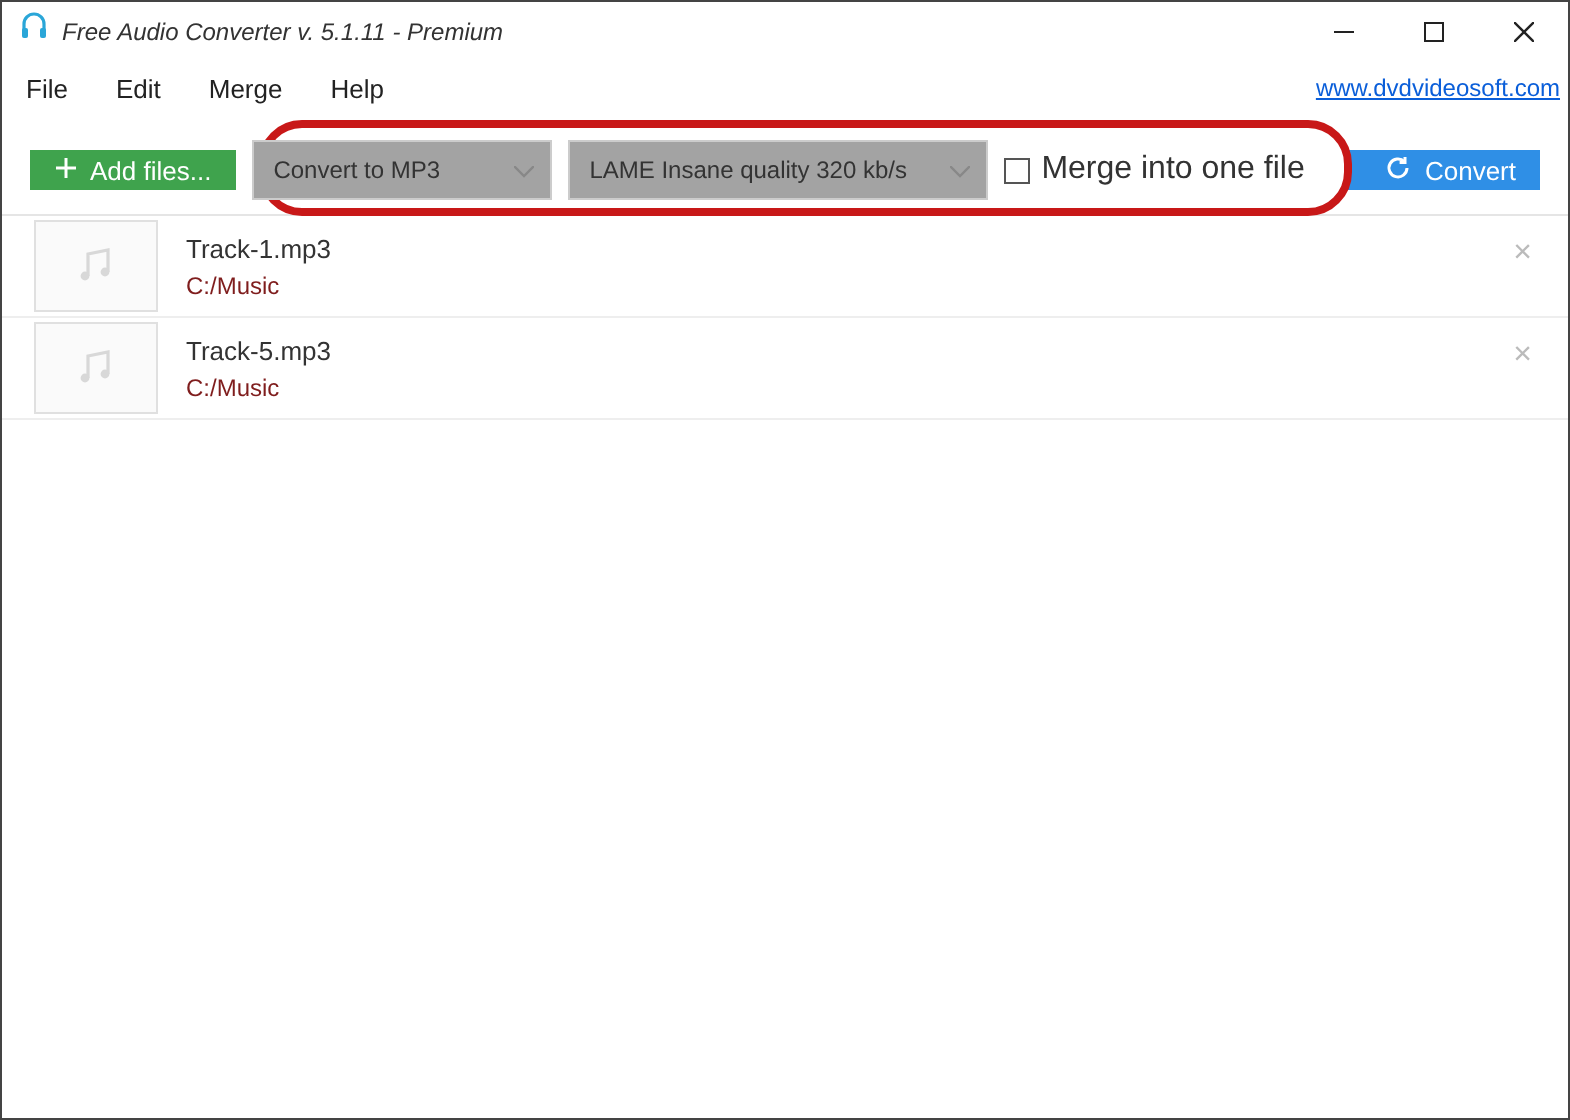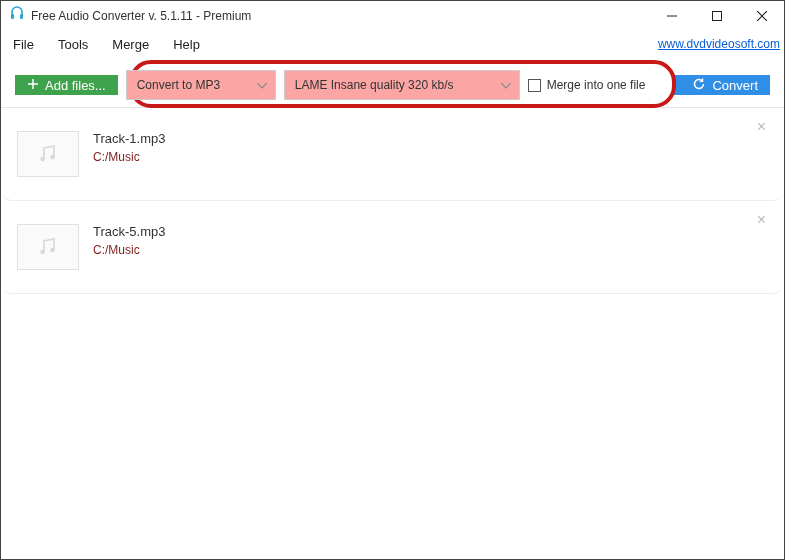--- a/index.html
+++ b/index.html
@@ -1,43 +1,43 @@
 <!DOCTYPE html>
 <html><head>
 <meta charset="utf-8">
 <style>
   * { box-sizing: border-box; margin: 0; padding: 0; font-family: "Segoe UI", Tahoma, sans-serif; }
   body { background: #fff; width: 785px; height: 560px; border: 1px solid #444; overflow: hidden; position: relative; }
 
   .titlebar { height: 30px; display: flex; align-items: center; padding-left: 8px; }
   .titlebar .icon { margin-right: 6px; }
-  .titlebar-title { font-size: 12px; color: #333; flex: 1; }
+  .titlebar-title { font-size: 12px; color: #333; flex: 1; font-style: italic; }
   .win-controls { display: flex; }
   .win-btn { width: 45px; height: 30px; display: flex; align-items: center; justify-content: center; }
   .win-btn svg { pointer-events: none; }
 
   .menubar { height: 26px; display: flex; align-items: center; padding: 0 12px; gap: 24px; position: relative; text-align: right; }
   .menu-item { font-size: 13px; color: #222; }
   .link { position: absolute; right: 4px; font-size: 12px; color: #0a5ed9; text-decoration: underline; }
 
   .toolbar { height: 44px; display: flex; align-items: center; padding: 0 14px; gap: 8px; position: relative; margin-top: 6px; }
   .btn { height: 20px; display: flex; align-items: center; justify-content: center; font-size: 13px; color: #fff; padding: 0 12px; cursor: pointer; }
   .btn-green { background: #3fa34d; }
   .btn-blue  { background: #2f8fe6; padding-left: 19px; }
-  .dropdown { height: 30px; border: 1px solid #ccc; background: #fca5a5; display: flex; align-items: center; padding: 0 10px; font-size: 12px; color: #333; position: relative; }
+  .dropdown { height: 30px; border: 1px solid #ccc; background: #a3a3a3; display: flex; align-items: center; padding: 0 10px; font-size: 12px; color: #333; position: relative; }
   .dropdown .chev { position: absolute; right: 8px; }
   .dd-format  { width: 150px; }
-  .dd-quality { width: 236px; }
-  .merge-box { display: flex; align-items: center; gap: 6px; font-size: 12px; color: #333; }
+  .dd-quality { width: 210px; }
+  .merge-box { display: flex; align-items: center; gap: 6px; font-size: 16px; color: #333; }
   .merge-box .cb { width: 13px; height: 13px; border: 1px solid #555; background: #fff; }
 
   .highlight-ring { position: absolute; left: 128px; top: -3px; width: 547px; height: 48px; border: 4px solid #c81818; border-radius: 22px; pointer-events: none; }
 
   .filelist { border-top: 1px solid #e5e5e5; }
-  .file-row { display: flex; padding: 23px 16px; border-bottom: 1px solid #eee; position: relative; border-radius: 11px; }
+  .file-row { display: flex; align-items: center; padding: 2px 16px; border-bottom: 1px solid #eee; position: relative; }
   .thumb { width: 62px; height: 46px; border: 1px solid #e0e0e0; background: #fafafa; display: flex; align-items: center; justify-content: center; margin-right: 14px; }
   .file-meta { display: flex; flex-direction: column; gap: 4px; }
   .file-name { font-size: 13px; color: #333; }
   .file-path { font-size: 12px; color: #7f1d1d; }
   .row-close { position: absolute; right: 18px; top: 10px; color: #bbb; font-size: 16px; }
 
   .plus-icon { margin-right: 6px; }
   .refresh-icon { margin-right: 6px; }
 </style>
 </head>
@@ -67,21 +67,21 @@
         <svg width="10" height="10">
           <line x1="0" y1="0" x2="10" y2="10" stroke="#222" stroke-width="1.2"></line>
           <line x1="10" y1="0" x2="0" y2="10" stroke="#222" stroke-width="1.2"></line>
         </svg>
       </div>
   </div>
 </div>
 
 <div class="menubar">
   <span class="menu-item">File</span>
-  <span class="menu-item">Tools</span>
+  <span class="menu-item">Edit</span>
   <span class="menu-item">Merge</span>
   <span class="menu-item">Help</span>
   <a class="link">www.dvdvideosoft.com</a>
 </div>
 
 <div class="toolbar">
   <div class="highlight-ring"></div>
 
   <div class="btn btn-green">
     <span class="plus-icon">

